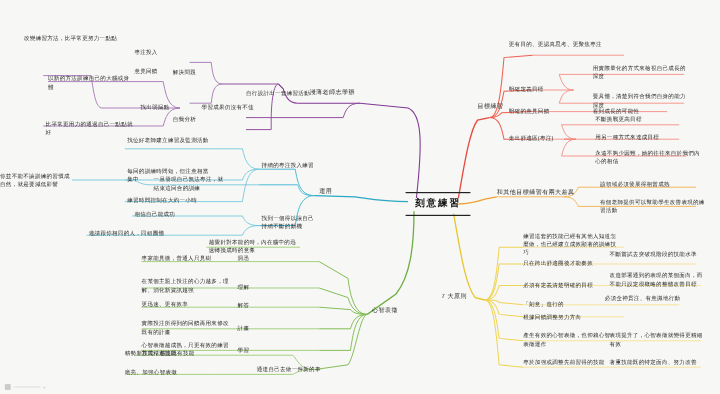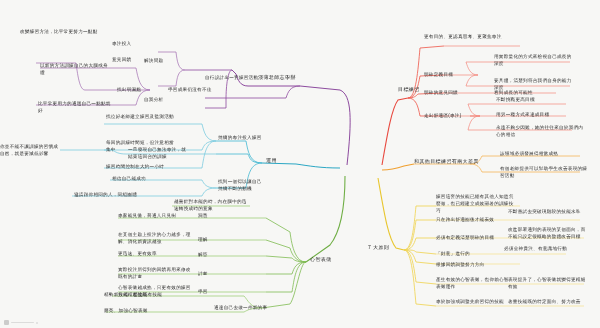--- a/index.html
+++ b/index.html
@@ -189,20 +189,21 @@
       <path d="M436,254 L502,254"></path>
       <path d="M502,254 L566,254"></path>
       <path d="M436,264 L520,264"></path>
       <path d="M436,284 L506,284"></path>
       <path d="M506,284 L584,284"></path>
       <path d="M436,306 L506,306"></path>
       <path d="M506,306 L584,306"></path>
     </g>
   </svg>
 
+  <div class="central" style="left:338px;top:160px;">刻意練習</div>
 
   <div class="node l lvl1" style="left:258px;top:74px;">淺薄老師志學辦</div>
   <div class="node l" style="left:205px;top:74px;">自行設計出一套練習活動</div>
   <div class="node l" style="left:144px;top:57px;">解決問題</div>
   <div class="node l" style="left:112px;top:40px;">專注投入</div>
   <div class="node l" style="left:112px;top:56px;">意見回饋</div>
   <div class="node l" style="left:144px;top:96px;">自我分析</div>
 
   <div class="node l" style="left:168px;top:86px;">學習成果仍沒有不佳</div>
   <div class="node l" style="left:117px;top:86px;">找出弱漏點</div>

